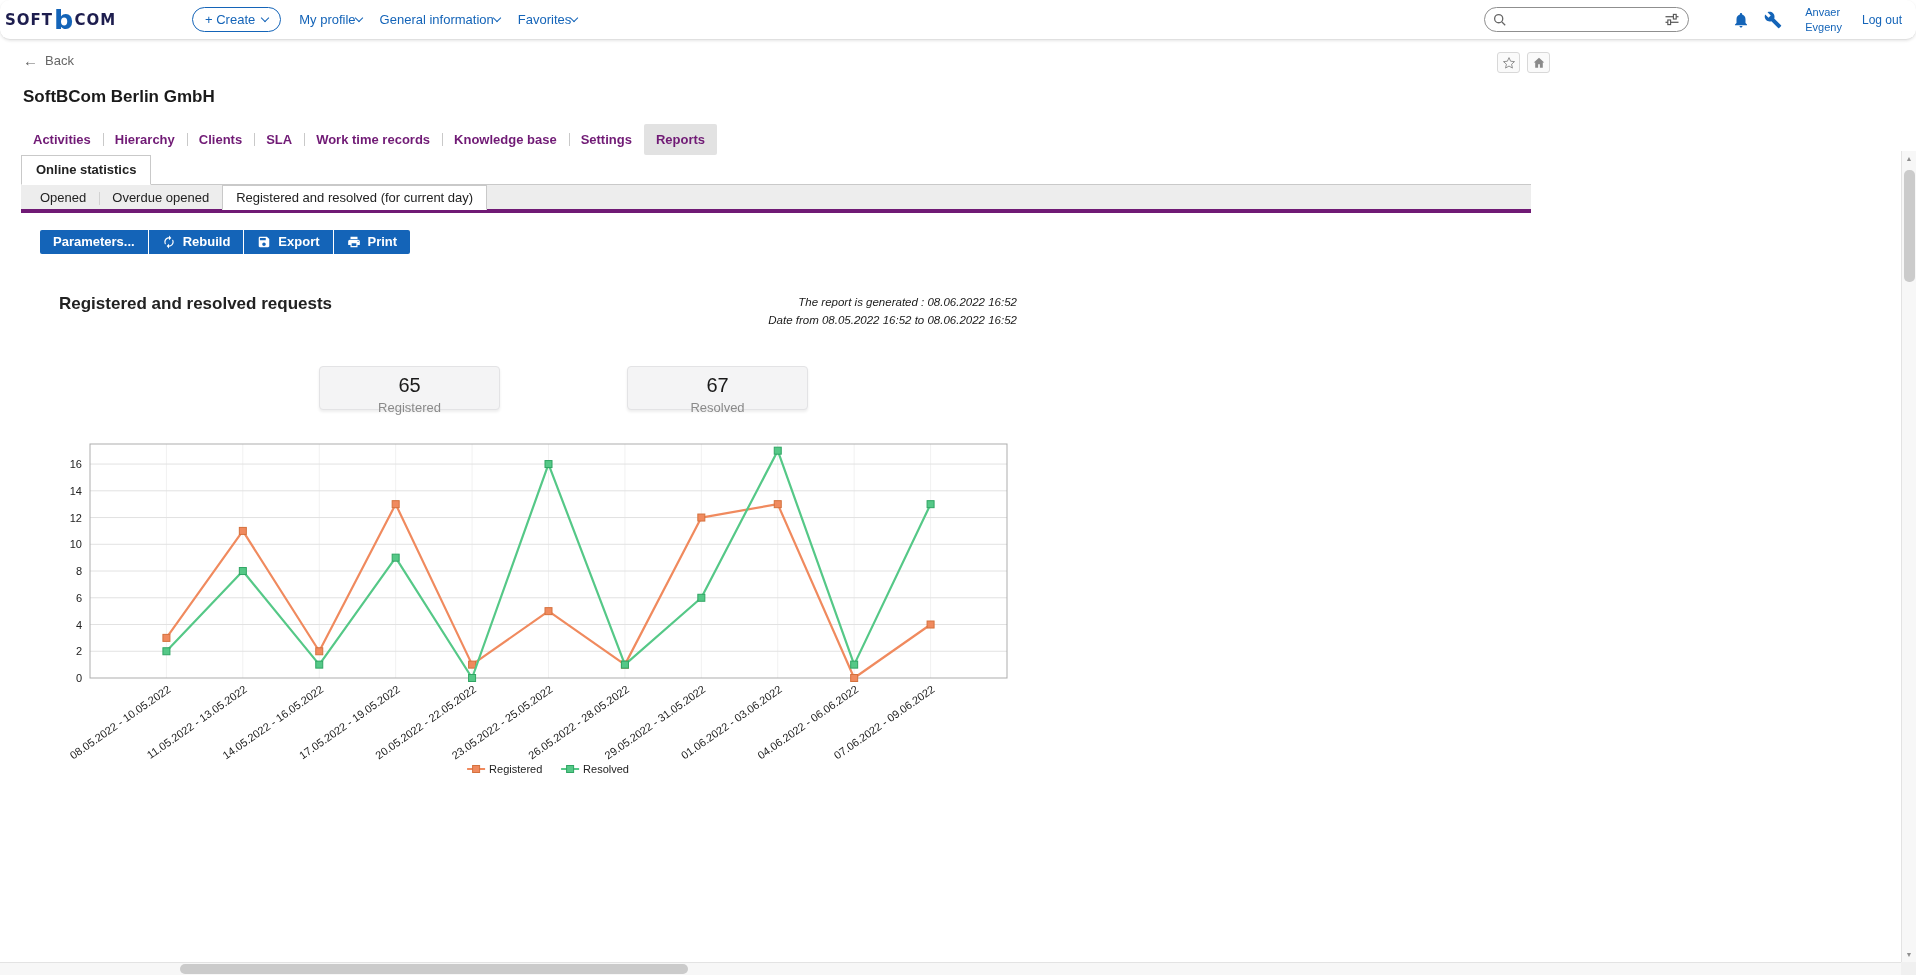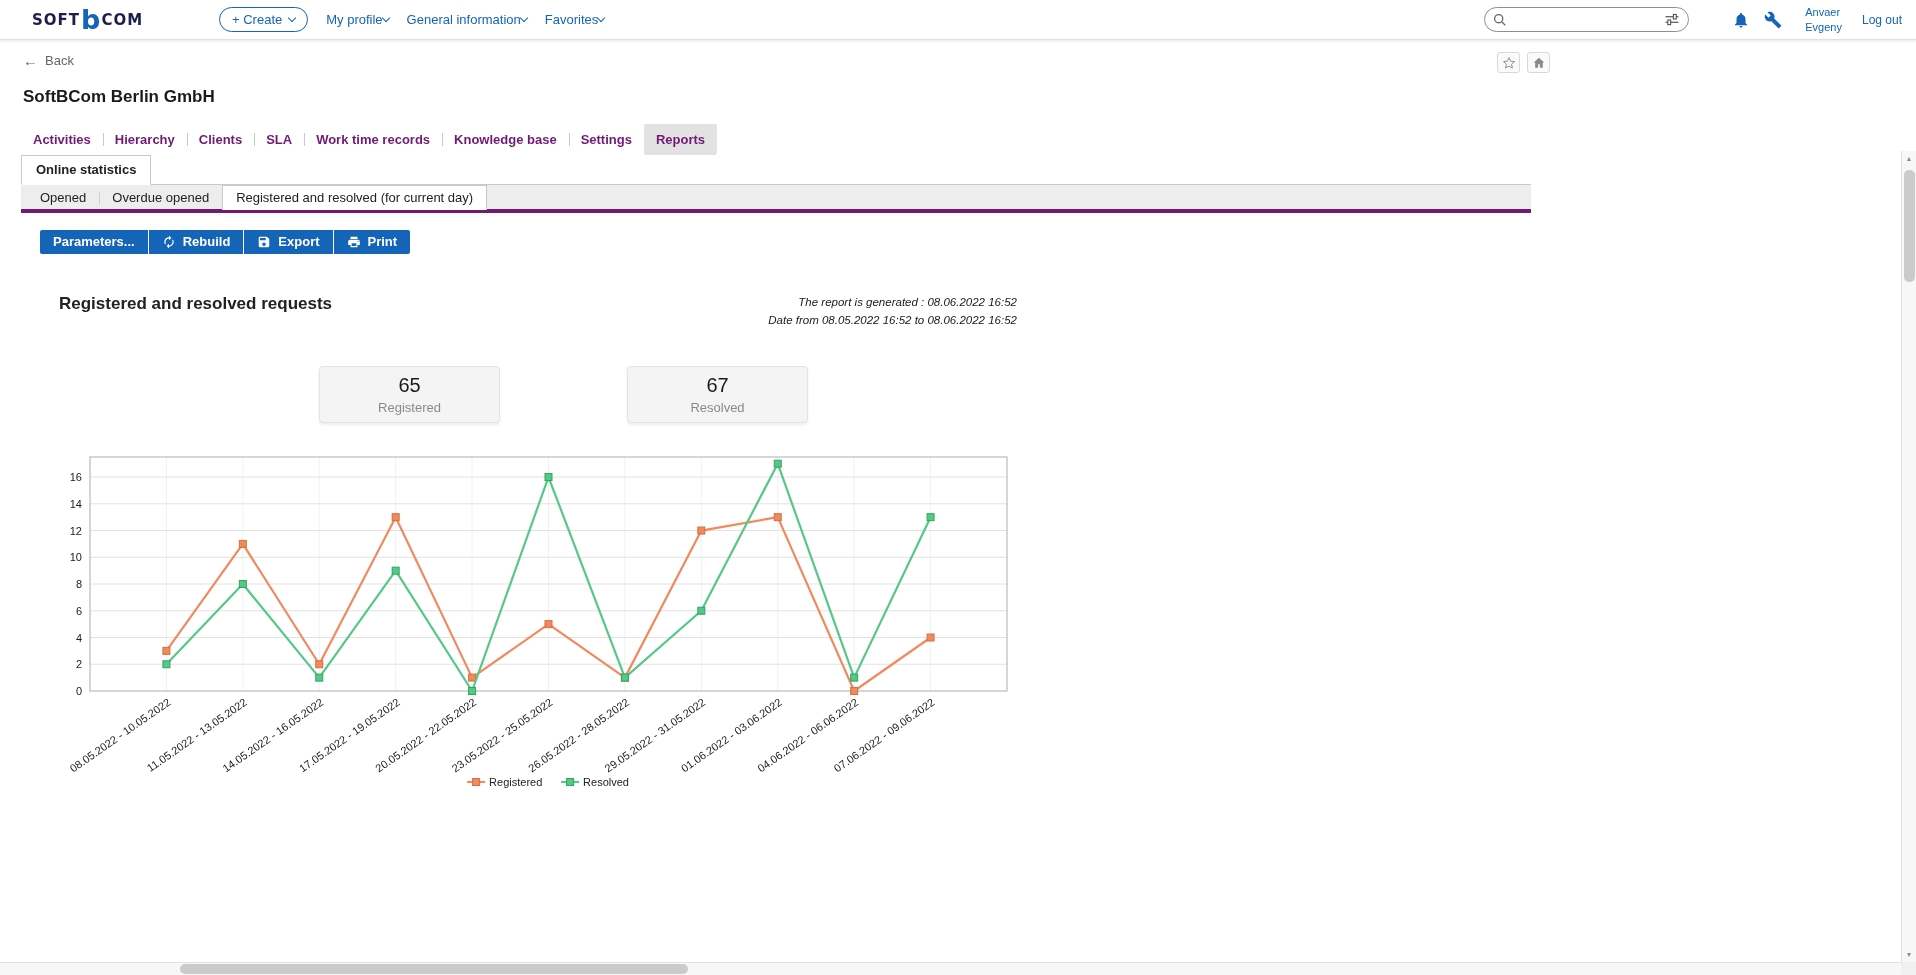--- a/index.html
+++ b/index.html
@@ -5,22 +5,22 @@
   * { box-sizing: border-box; }
   html,body { margin:0; padding:0; }
   body {
     width:1916px; height:975px; overflow:hidden;
     font-family:"Liberation Sans", sans-serif;
     background:#fff; color:#222; font-size:13px;
   }
   
   .topbar {
     height:40px; background:#fff; display:flex; align-items:center;
-    padding:0 14px 0 32px; border-bottom:1px solid #e0e0e0;
-    box-shadow:0 1px 3px rgba(0,0,0,.10); position:relative; z-index:20;
+    padding:0 14px 0 5px; border-bottom:1px solid #e0e0e0;
+    box-shadow:0 1px 3px rgba(0,0,0,.10); position:relative; z-index:20;border-radius:10px;
   }
   .logo { width:187px; display:flex; align-items:center; cursor:pointer; }
   .logo-soft,.logo-com { font-size:15px; font-weight:700; letter-spacing:1px; color:#1d1d4e; font-family:"DejaVu Sans",sans-serif; }
   .logo-b { font-size:27px; font-weight:700; color:var(--primary); line-height:20px; margin:0 1px; font-family:"DejaVu Sans",sans-serif; }
   .top-menu { display:flex; align-items:center; gap:18px; }
   .create-btn {
     border:1px solid var(--primary); color:var(--primary); background:#fff;
     border-radius:14px; padding:4px 12px; font-size:13px;
     display:flex; align-items:center; gap:7px; cursor:pointer; font-family:inherit;
   }
@@ -67,21 +67,21 @@
     background:var(--primary); color:#fff; border:none; font-family:inherit;
     font-size:13px; font-weight:700; padding:4px 13px 5px; display:flex; align-items:center; gap:7px; cursor:pointer;
   }
   .tbtn:first-child { border-radius:2px 0 0 2px; }
   .tbtn:last-child { border-radius:0 2px 2px 0; }
   .report-head { display:flex; justify-content:space-between; align-items:flex-start; width:958px; margin:40px 0 0 19px; }
   .report-title { font-size:17px; font-weight:700; margin:0; }
   .gen-info { text-align:right; font-style:italic; font-size:11.5px; line-height:1.55; color:#1a1a1a; }
   .cards { display:flex; gap:127px; margin:36px 0 0 279px; }
   .card {
-    width:181px; height:57px; background:#f4f4f5; border:1px solid #e3e3e5;
+    width:181px; height:44px; background:#f4f4f5; border:1px solid #e3e3e5;
     border-radius:4px; box-shadow:0 2px 3px rgba(0,0,0,.07); text-align:center;
   }
   .card-value { font-size:20px; color:#1a1a1a; margin-top:7px; }
   .card-label { font-size:13px; color:#8a8a8a; margin-top:3px; }
   .chart { width:950px; margin:28px 0 0 19px; }
   .chart-title { text-align:center; font-weight:700; font-size:15px; padding-left:28px; margin-bottom:8px; color:#111; }
   #chart-svg { display:block; }
   #chart-svg text { font-family:"Liberation Sans",sans-serif; }
   
   .vscroll { position:fixed; top:151px; right:0; bottom:0; width:15px; background:#f7f7f7; border-left:1px solid #e3e3e3; z-index:30; }

